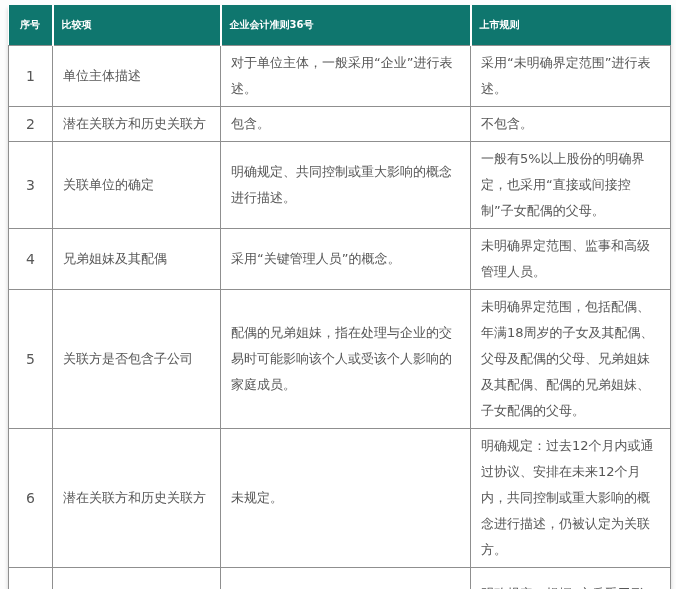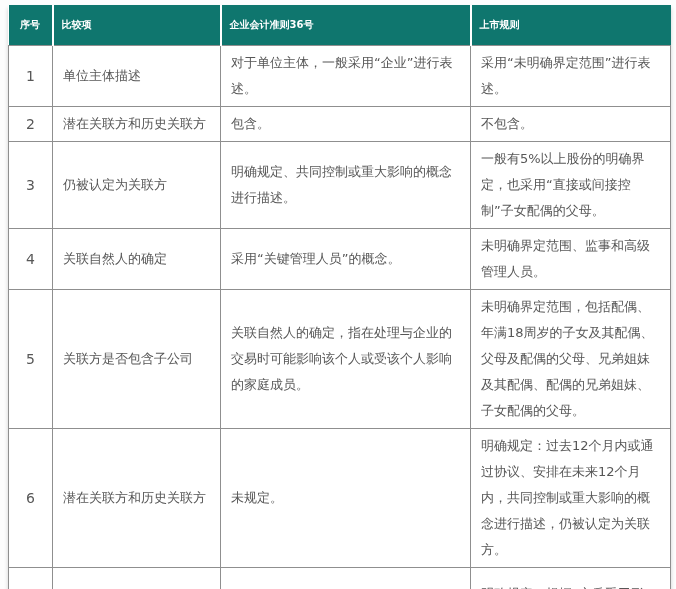--- a/index.html
+++ b/index.html
@@ -100,34 +100,34 @@
         <td>采用“未明确界定范围”进行表述。</td>
       </tr>
       <tr>
         <td class="c-num">2</td>
         <td>潜在关联方和历史关联方</td>
         <td>包含。</td>
         <td>不包含。</td>
       </tr>
       <tr>
         <td class="c-num">3</td>
-        <td>仍被认定为关联方</td>
+        <td>关联单位的确定</td>
         <td>明确规定、共同控制或重大影响的概念进行描述。</td>
         <td>一般有5%以上股份的明确界定，也采用“直接或间接控制”子女配偶的父母。</td>
       </tr>
       <tr>
         <td class="c-num">4</td>
-        <td>关联自然人的确定</td>
+        <td>兄弟姐妹及其配偶</td>
         <td>采用“关键管理人员”的概念。</td>
         <td>未明确界定范围、监事和高级管理人员。</td>
       </tr>
       <tr>
         <td class="c-num">5</td>
         <td>关联方是否包含子公司</td>
-        <td>关联自然人的确定，指在处理与企业的交易时可能影响该个人或受该个人影响的家庭成员。</td>
+        <td>配偶的兄弟姐妹，指在处理与企业的交易时可能影响该个人或受该个人影响的家庭成员。</td>
         <td>未明确界定范围，包括配偶、年满18周岁的子女及其配偶、父母及配偶的父母、兄弟姐妹及其配偶、配偶的兄弟姐妹、子女配偶的父母。</td>
       </tr>
       <tr>
         <td class="c-num">6</td>
         <td>潜在关联方和历史关联方</td>
         <td>未规定。</td>
         <td>明确规定：过去12个月内或通过协议、安排在未来12个月内，共同控制或重大影响的概念进行描述，仍被认定为关联方。</td>
       </tr>
       <tr>
         <td class="c-num">7</td>

